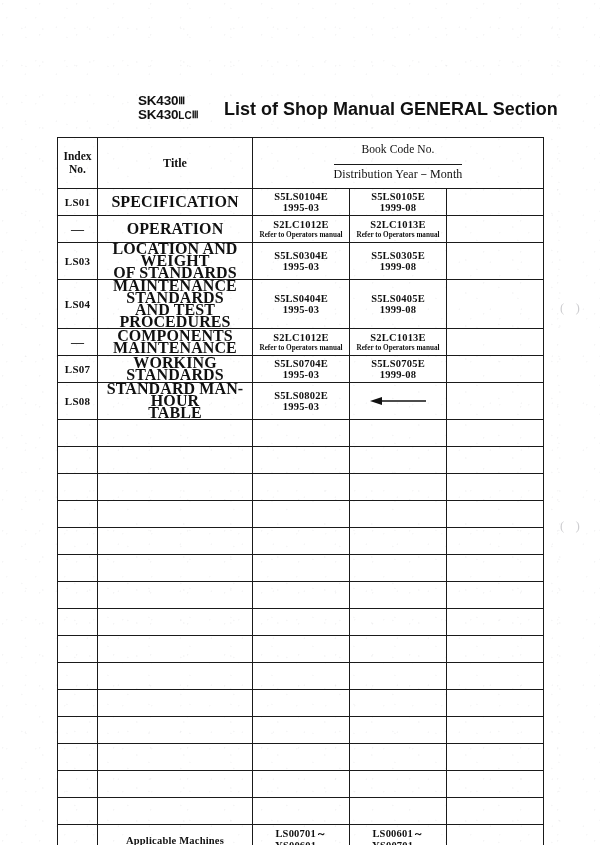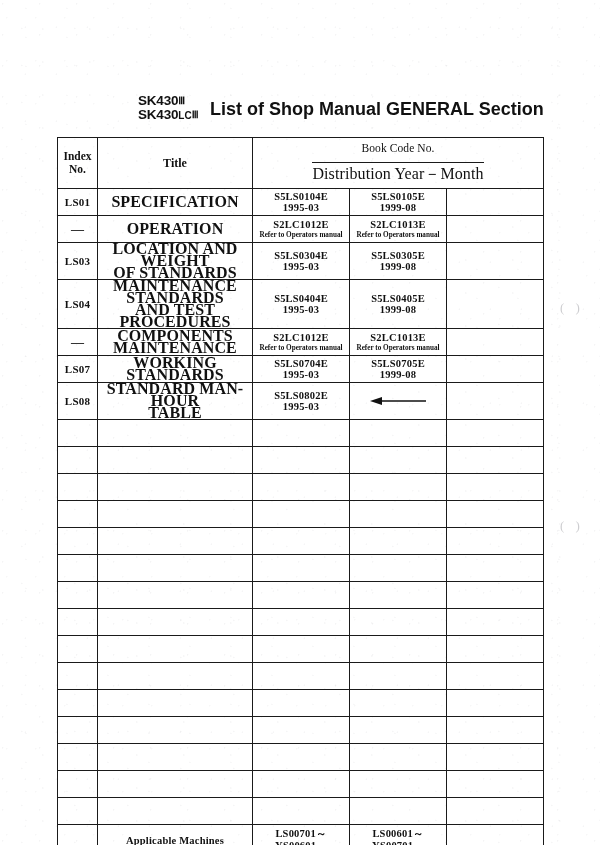--- a/index.html
+++ b/index.html
@@ -32,20 +32,21 @@
     background-size: 37px 31px, 29px 43px, 53px 37px, 41px 29px, 31px 47px, 47px 33px;
   }
 
   
   .doc-header {
     position: absolute;
     left: 138px;
     top: 94px;
     display: flex;
     align-items: flex-start;
+    gap: 14px;
   }
   .model-block {
     font-family: "Liberation Sans", sans-serif;
     font-weight: bold;
     font-size: 13.5px;
     line-height: 13.5px;
     letter-spacing: -0.2px;
     white-space: nowrap;
     padding-top: 0px;
   }
@@ -114,21 +115,21 @@
   }
   .bookcode-top {
     font-size: 11.5px;
     font-weight: normal;
     padding-bottom: 8px;
     border-bottom: 1.1px solid #1a1a1a;
     display: block;
     letter-spacing: 0.1px;
   }
   .bookcode-bot {
-    font-size: 16px;
+    font-size: 12px;
     font-weight: normal;
     display: block;
     padding-top: 3px;
     letter-spacing: 0.1px;
   }
 
   
   .data-row td { height: 26px; margin-left: 16px; }
   .cell-index {
     font-size: 11px;

